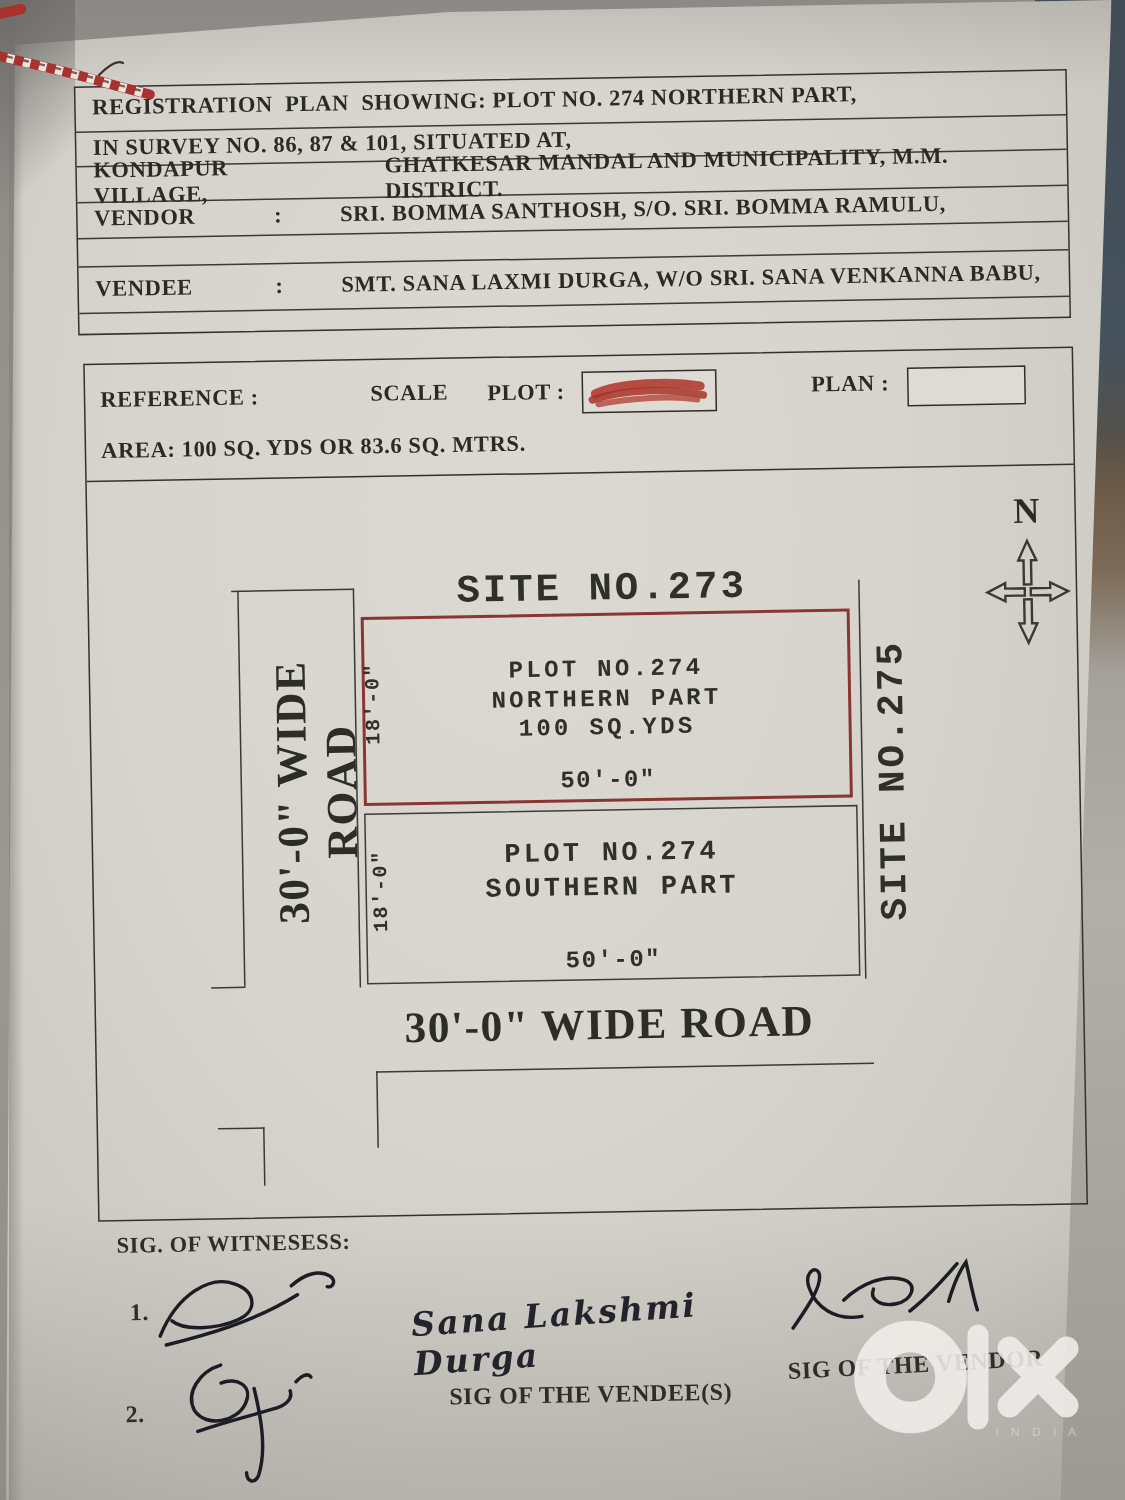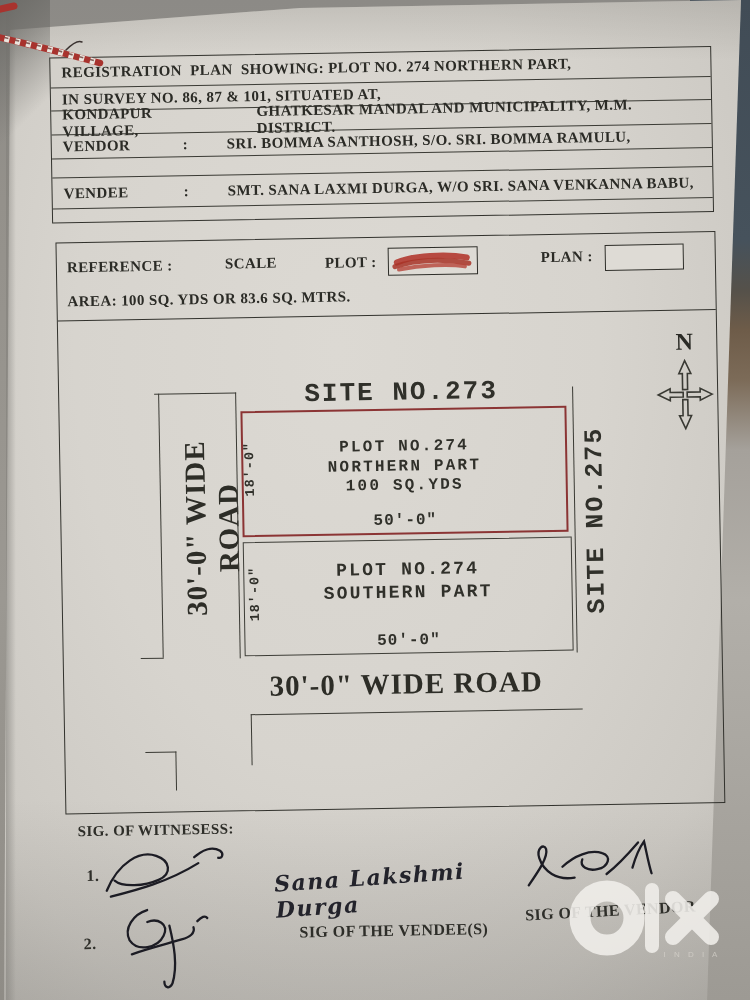--- a/index.html
+++ b/index.html
@@ -90,21 +90,21 @@
       <span class="lab">VENDEE</span>
       <span class="col">:</span>
       <span>SMT. SANA LAXMI DURGA, W/O SRI. SANA VENKANNA BABU,</span>
     </div>
     <div class="hdr-row" style="height:13px"></div>
   </div>
 
   <div class="abs big-box">
 
     <div class="abs ref-line" style="left:10px;top:16px">REFERENCE :</div>
-    <div class="abs ref-line" style="left:168px;top:15px">SCALE</div>
+    <div class="abs ref-line" style="left:190px;top:15px">SCALE</div>
     <div class="abs ref-line" style="left:268px;top:16px">PLOT :</div>
     <div class="abs mini-box" style="left:331px;top:10px;width:88px;height:26px">
       <svg width="88" height="26">
         <path d="M8,14 C24,7 58,6 78,10" fill="none" stroke="#b23a31" stroke-width="6" stroke-linecap="round" opacity="0.9"></path>
         <path d="M6,18 C28,11 56,11 80,16" fill="none" stroke="#a83227" stroke-width="5" stroke-linecap="round" opacity="0.85"></path>
         <path d="M10,21 C32,17 60,16 76,19" fill="none" stroke="#b54438" stroke-width="4" stroke-linecap="round" opacity="0.8"></path>
       </svg>
     </div>
     <div class="abs ref-line" style="left:484px;top:14px">PLAN :</div>
     <div class="abs mini-box" style="left:548px;top:11px;width:77px;height:24px"></div>

